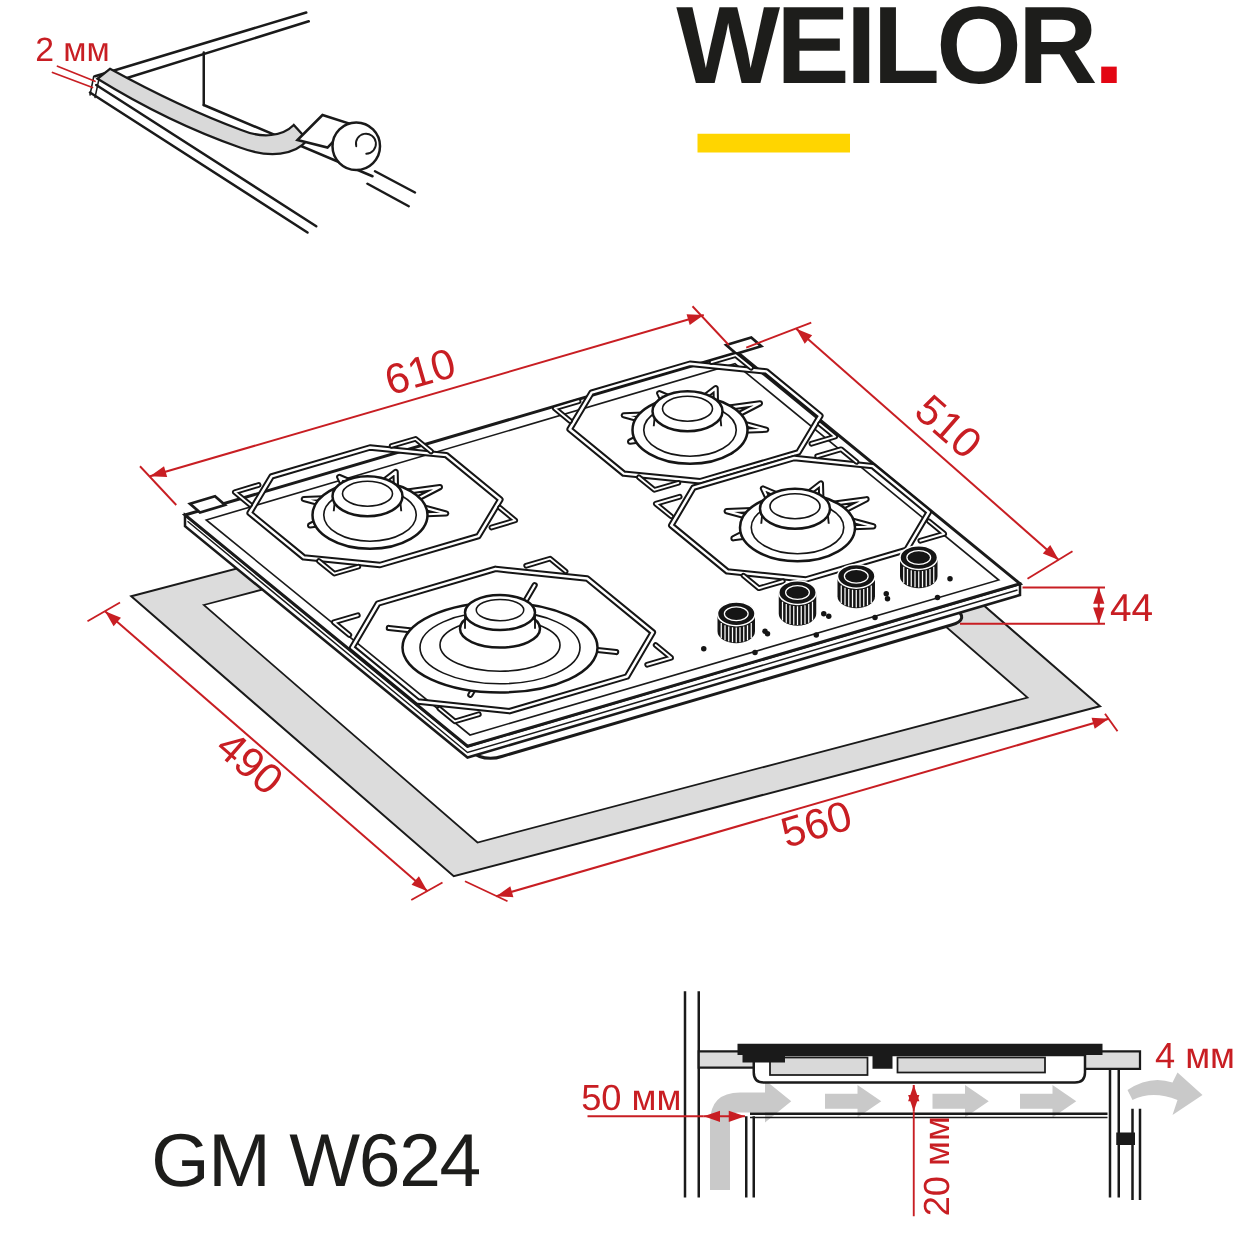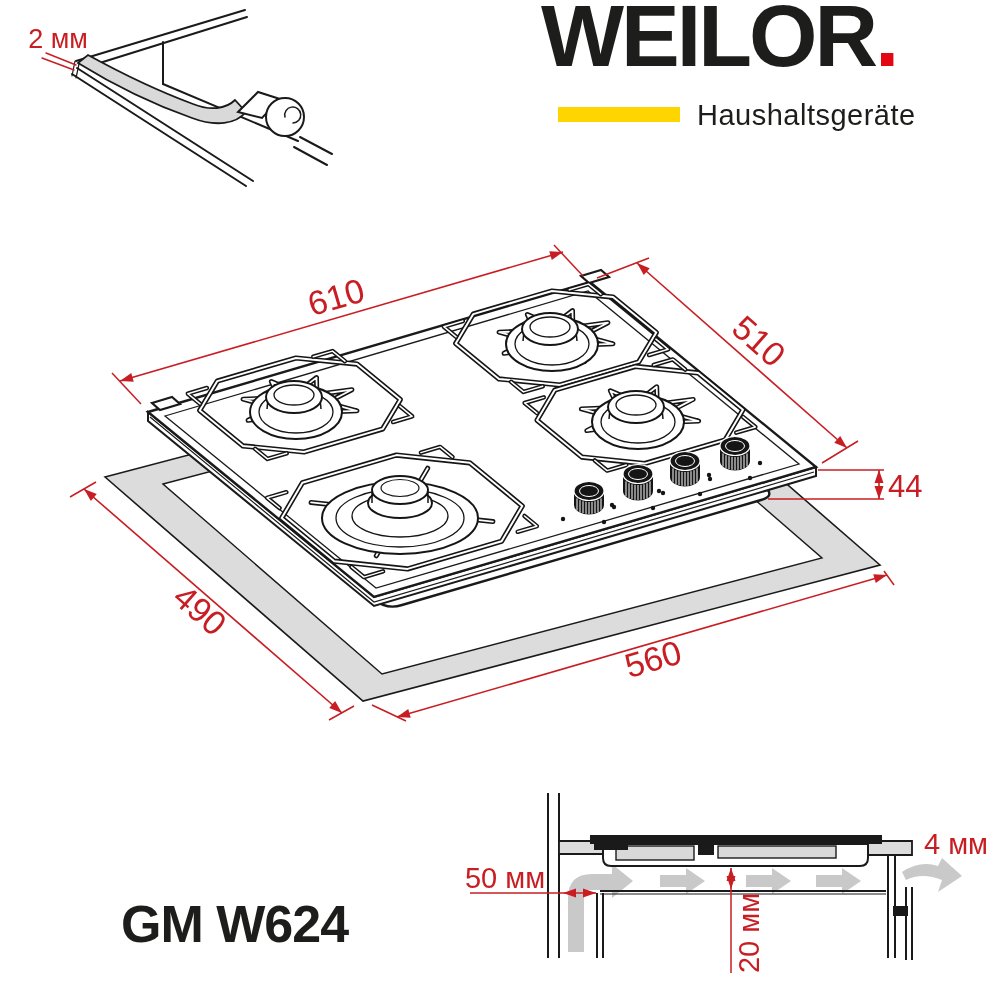--- a/index.html
+++ b/index.html
@@ -5,32 +5,31 @@
   html,body{margin:0;padding:0;background:#ffffff;width:1000px;height:1000px;overflow:hidden;
     font-family:"Liberation Sans", sans-serif;}
   #page{position:relative;width:1000px;height:1000px;background:#fff;}
   #drawing{position:absolute;left:0;top:0;}
   .logo{position:absolute;left:541px;top:-8px;color:#1d1d1b;font-weight:800;
     font-size:88px;letter-spacing:-3px;line-height:1;white-space:nowrap;}
   .logo .dot{color:#e30613;letter-spacing:0;}
   .yellow-bar{position:absolute;left:558px;top:107px;width:122px;height:15px;background:#ffd500;}
   .tagline{position:absolute;left:697px;top:99px;font-size:29px;font-weight:500;color:#1d1d1b;
     letter-spacing:0.5px;white-space:nowrap;}
-  .model{position:absolute;left:121px;top:894px;font-size:52px;font-weight:700;color:#1d1d1b;
+  .model{position:absolute;left:121px;top:894px;font-size:60px;font-weight:400;color:#1d1d1b;
     letter-spacing:-1px;white-space:nowrap;}
   text{font-family:"Liberation Sans", sans-serif;fill:#c81e23;}
 </style>
 </head>
 <body>
 
 <div id="page">
 
   <div class="logo"><span>WEILOR</span><span class="dot">.</span></div>
   <div class="yellow-bar"></div>
-  <div class="tagline">Haushaltsgeräte</div>
   <div class="model">GM W624</div>
 
   <svg id="drawing" width="1000" height="1000" viewBox="0 0 1000 1000">
 
     <g>
       <polygon points="105,477 622,341 880,565 363,701" fill="#dcdcdc" stroke="#1a1a1a" stroke-width="1.6"></polygon>
       <polygon points="163,484 603,368 822,558 382,674" fill="#ffffff" stroke="#1a1a1a" stroke-width="1.4"></polygon>
     </g>
 
     <g>

